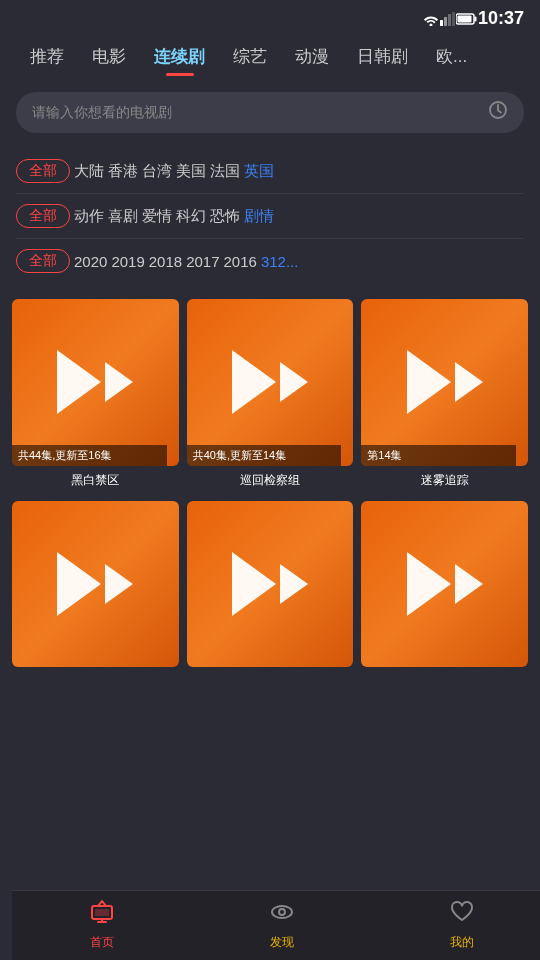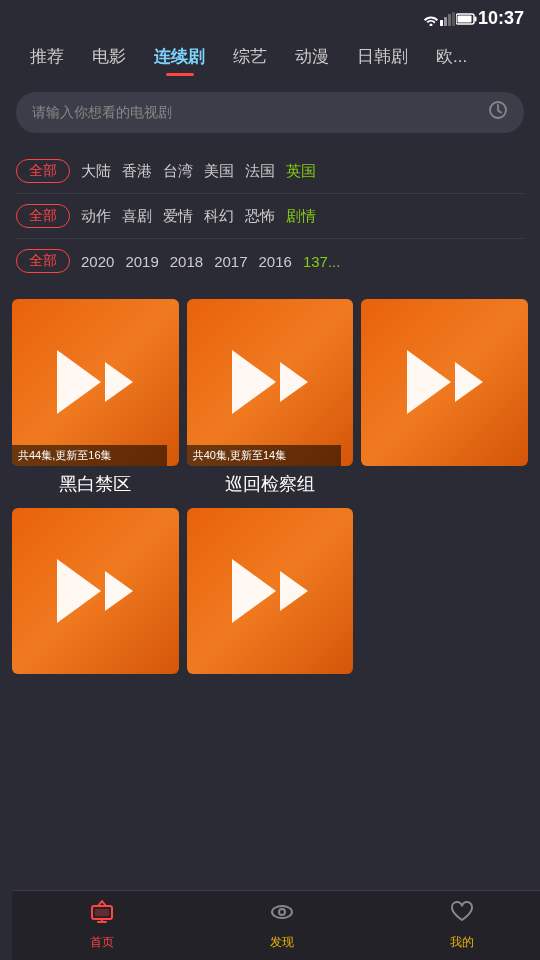--- a/index.html
+++ b/index.html
@@ -88,42 +88,42 @@
 
     
     .filter-section {
       padding: 0 16px;
       margin-bottom: 4px;
     }
     .filter-row {
       display: flex;
       align-items: center;
       padding: 10px 0;
-      gap: 11px;
+      gap: 4px;
       overflow-x: auto;
       scrollbar-width: none;
       border-bottom: 1px solid #3a3a45;
     }
     .filter-row::-webkit-scrollbar { display: none; }
     .filter-row:last-child { border-bottom: none; }
     .filter-tag {
       font-size: 15px;
       color: #cccccc;
       white-space: nowrap;
       cursor: pointer;
     }
     .filter-tag.active-tag {
       border: 1.5px solid #ff4444;
       color: #ff4444;
       border-radius: 14px;
       padding: 2px 12px;
       font-size: 14px;
     }
     .filter-tag.dim {
-      color: #84cc16;
+      color: #3b82f6;
     }
 
     
     .content-grid {
       display: grid;
       grid-template-columns: repeat(3, 1fr);
       gap: 8px;
       padding: 12px 12px 0;
     }
 
@@ -187,21 +187,21 @@
       bottom: 0;
       left: 0;
       right: 12px;
       background: rgba(0,0,0,0.55);
       color: #fff;
       font-size: 11px;
       padding: 3px 6px;
       text-align: left;
     }
     .item-title {
-      font-size: 18px;
+      font-size: 12px;
       color: #ffffff;
       text-align: center;
       margin-top: 6px;
       padding-bottom: 4px;
     }
 
     
     .bottom-nav {
       position: fixed;
       bottom: 0;
@@ -303,21 +303,21 @@
     <span class="filter-tag dim">剧情</span>
   </div>
 
   <div class="filter-row">
     <span class="filter-tag active-tag">全部</span>
     <span class="filter-tag">2020</span>
     <span class="filter-tag">2019</span>
     <span class="filter-tag">2018</span>
     <span class="filter-tag">2017</span>
     <span class="filter-tag">2016</span>
-    <span class="filter-tag dim">137...</span>
+    <span class="filter-tag dim">312...</span>
   </div>
 </div>
 
 <div class="content-grid">
 
   <div class="content-item">
     <div class="thumbnail-wrapper">
       <div class="logo-shape">
         <div class="logo-inner">
           <div class="tri-left"></div>
@@ -335,20 +335,32 @@
         <div class="logo-inner">
           <div class="tri-left"></div>
           <div class="tri-right"></div>
         </div>
       </div>
       <div class="thumb-label">共40集,更新至14集</div>
     </div>
     <div class="item-title">巡回检察组</div>
   </div>
 
+  <div class="content-item">
+    <div class="thumbnail-wrapper">
+      <div class="logo-shape">
+        <div class="logo-inner">
+          <div class="tri-left"></div>
+          <div class="tri-right"></div>
+        </div>
+      </div>
+      <div class="thumb-label">第14集</div>
+    </div>
+    <div class="item-title">迷雾追踪</div>
+  </div>
 
   <div class="content-item">
     <div class="thumbnail-wrapper">
       <div class="logo-shape">
         <div class="logo-inner">
           <div class="tri-left"></div>
           <div class="tri-right"></div>
         </div>
       </div>
     </div>

